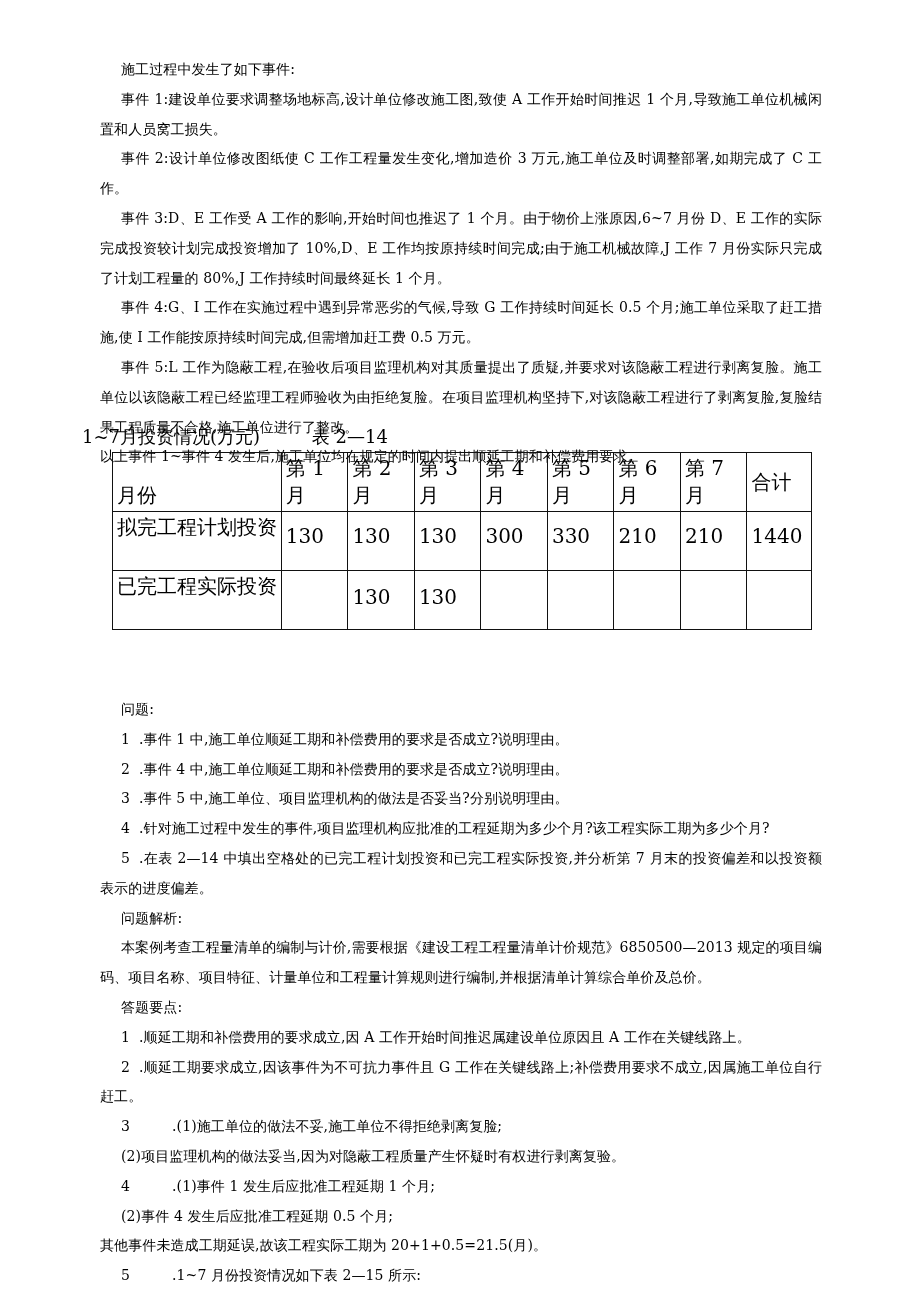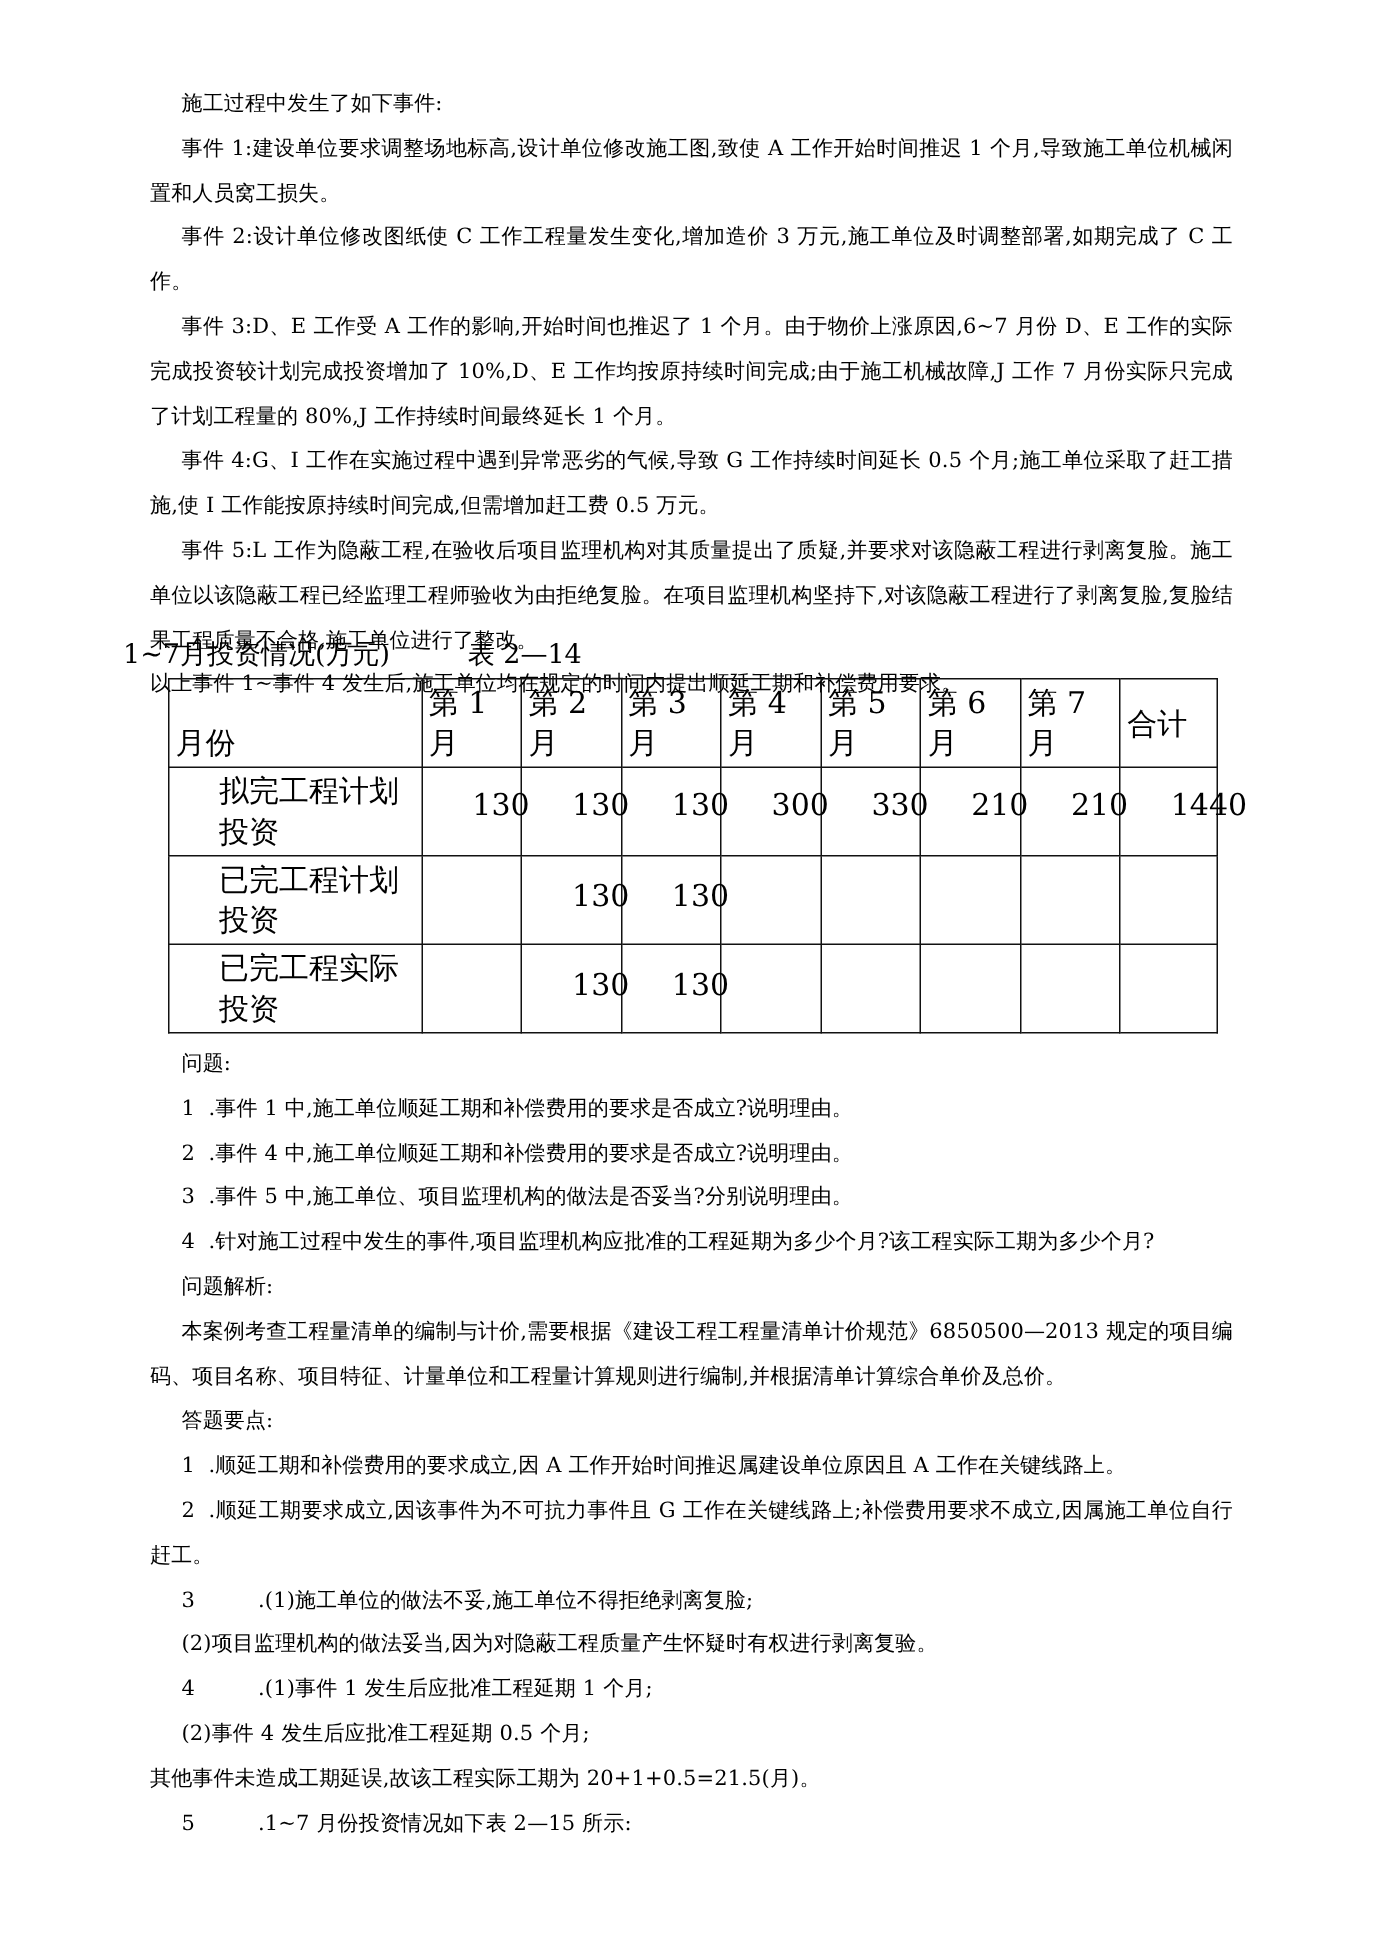--- a/index.html
+++ b/index.html
@@ -75,21 +75,20 @@
     display: block;
   }
   table.invest tr.hdr td {
     height: 54px;
   }
   table.invest tr.hdr td.rowlabel {
     vertical-align: bottom;
   }
   table.invest tr.datarow td {
     height: 58px;
-    padding-left: 29px;
   }
   table.invest td.rowlabel {
     width: 164px;
     vertical-align: top;
   }
   table.invest td.rowlabel .cellpad {
     padding-top: 3px;
   }
   table.invest td.mcol {
     width: 64px;
@@ -196,49 +195,20 @@
             <span class="cellpad">210</span>
           </td>
         <td class="mcol val">
             <span class="cellpad">210</span>
           </td>
         <td class="totalcol val">
             <span class="cellpad">1440</span>
           </td>
       </tr>
 
-      <tr class="datarow">
-        <td class="rowlabel">
-            <span class="cellpad">已完工程计划投资</span>
-          </td>
-        <td class="mcol val">
-            <span class="cellpad"></span>
-          </td>
-        <td class="mcol val">
-            <span class="cellpad">130</span>
-          </td>
-        <td class="mcol val">
-            <span class="cellpad">130</span>
-          </td>
-        <td class="mcol val">
-            <span class="cellpad"></span>
-          </td>
-        <td class="mcol val">
-            <span class="cellpad"></span>
-          </td>
-        <td class="mcol val">
-            <span class="cellpad"></span>
-          </td>
-        <td class="mcol val">
-            <span class="cellpad"></span>
-          </td>
-        <td class="totalcol val">
-            <span class="cellpad"></span>
-          </td>
-      </tr>
 
       <tr class="datarow">
         <td class="rowlabel">
             <span class="cellpad">已完工程实际投资</span>
           </td>
         <td class="mcol val">
             <span class="cellpad"></span>
           </td>
         <td class="mcol val">
             <span class="cellpad">130</span>
@@ -265,20 +235,21 @@
     </tbody>
   </table>
 
   <div class="tail-text">
     <p class="para">问题:</p>
 
     <p class="para"><span>1</span><span class="numgap-s"></span><span>.事件 1 中,施工单位顺延工期和补偿费用的要求是否成立?说明理由。</span></p>
     <p class="para"><span>2</span><span class="numgap-s"></span><span>.事件 4 中,施工单位顺延工期和补偿费用的要求是否成立?说明理由。</span></p>
     <p class="para"><span>3</span><span class="numgap-s"></span><span>.事件 5 中,施工单位、项目监理机构的做法是否妥当?分别说明理由。</span></p>
     <p class="para"><span>4</span><span class="numgap-s"></span><span>.针对施工过程中发生的事件,项目监理机构应批准的工程延期为多少个月?该工程实际工期为多少个月?</span></p>
+    <p class="para"><span>5</span><span class="numgap-s"></span><span>.在表 2—14 中填出空格处的已完工程计划投资和已完工程实际投资,并分析第 7 月末的投资偏差和以投资额表示的进度偏差。</span></p>
 
     <p class="para">问题解析:</p>
     <p class="para">本案例考查工程量清单的编制与计价,需要根据《建设工程工程量清单计价规范》6850500—2013 规定的项目编码、项目名称、项目特征、计量单位和工程量计算规则进行编制,并根据清单计算综合单价及总价。</p>
 
     <p class="para">答题要点:</p>
 
     <p class="para"><span>1</span><span class="numgap-s"></span><span>.顺延工期和补偿费用的要求成立,因 A 工作开始时间推迟属建设单位原因且 A 工作在关键线路上。</span></p>
     <p class="para"><span>2</span><span class="numgap-s"></span><span>.顺延工期要求成立,因该事件为不可抗力事件且 G 工作在关键线路上;补偿费用要求不成立,因属施工单位自行赶工。</span></p>
     <p class="para"><span>3</span><span class="numgap-l"></span><span>.(1)施工单位的做法不妥,施工单位不得拒绝剥离复脸;</span></p>
     <p class="para">(2)项目监理机构的做法妥当,因为对隐蔽工程质量产生怀疑时有权进行剥离复验。</p>

